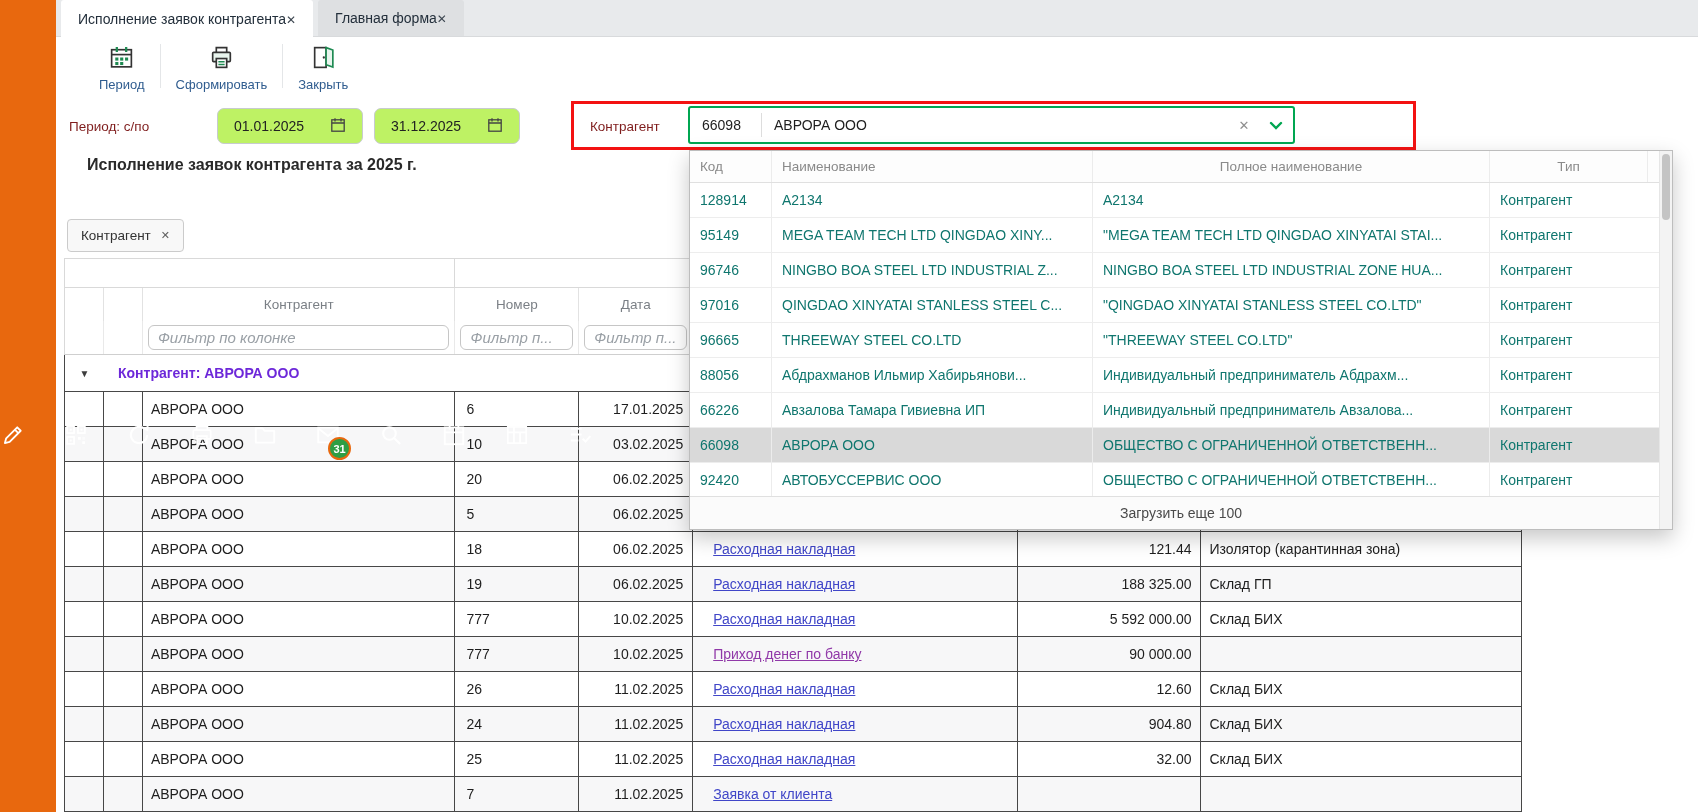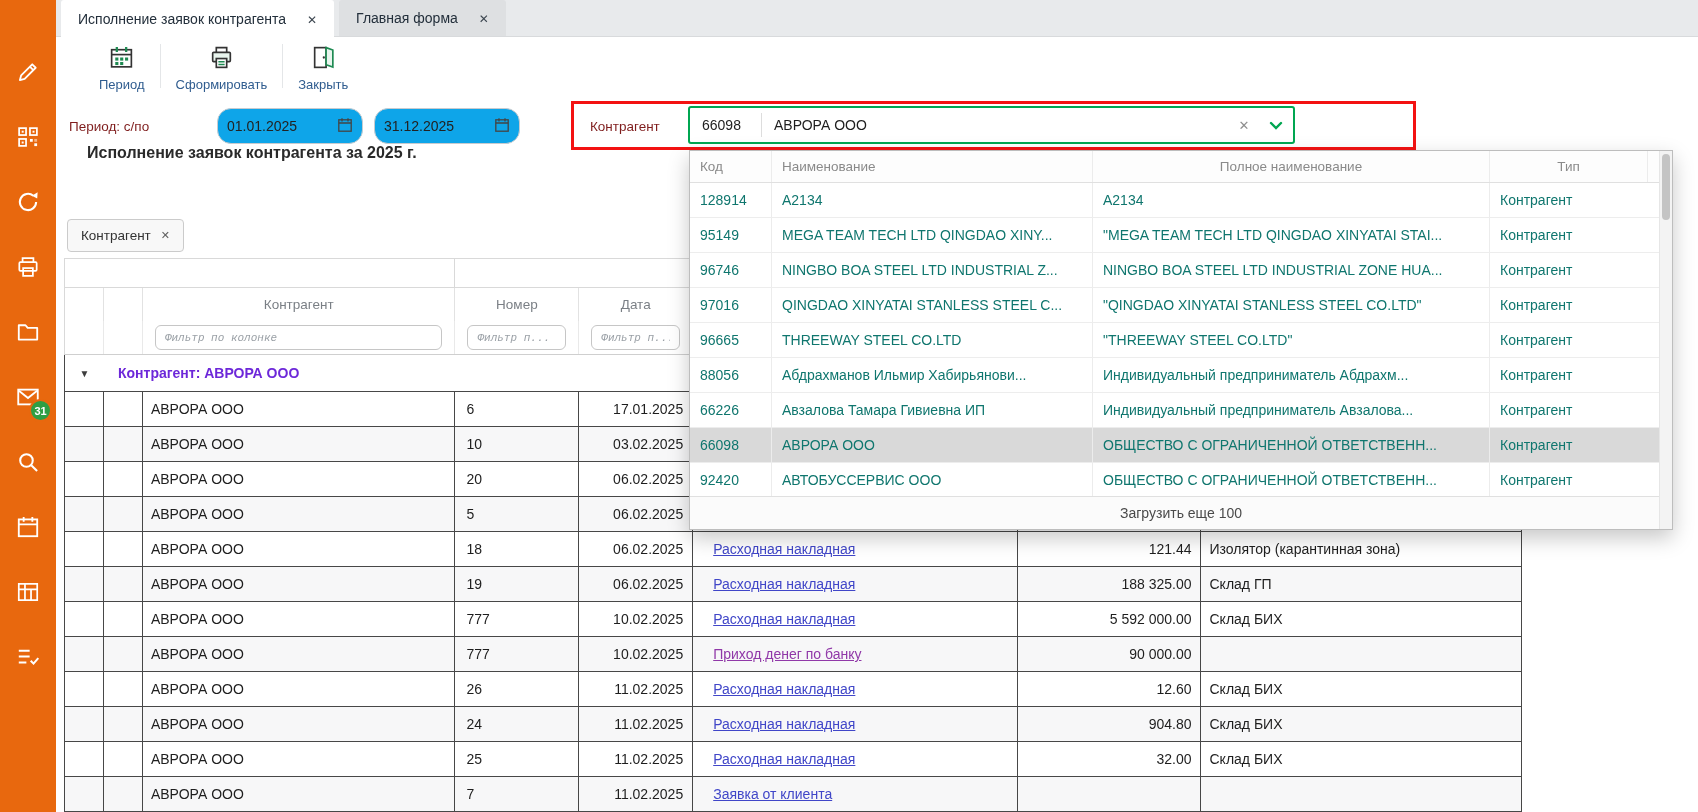--- a/index.html
+++ b/index.html
@@ -1,78 +1,78 @@
 <!DOCTYPE html>
 <html lang="ru"><head>
 <meta charset="utf-8">
 <style>
   *{margin:0;padding:0;box-sizing:border-box}
   html,body{width:1698px;height:812px;overflow:hidden;background:#fff;
     font-family:"Liberation Sans","DejaVu Sans",sans-serif;position:relative;font-size:14px;color:#1e1e1e}
 
   
   .sidebar{position:absolute;left:0;top:0;width:56px;height:812px;background:#E8680E;
-    display:flex;flex-direction:column;align-items:center;padding-top:58px;gap:37px;z-index:60}
+    display:flex;flex-direction:row;align-items:center;padding-top:58px;gap:37px;z-index:60}
   .side-icon{width:28px;height:28px;position:relative;display:flex;align-items:center;justify-content:center;cursor:pointer}
   .badge{position:absolute;right:-10px;bottom:-11px;min-width:23px;height:23px;border-radius:50%;
     background:#2F9E44;border:2px solid #E8680E;color:#fff;font-size:11px;font-weight:bold;
     display:flex;align-items:center;justify-content:center}
 
   
   .tabbar{position:absolute;left:56px;top:0;width:1642px;height:37px;background:#E8EAEC;
     border-bottom:1px solid #D8DADC;display:flex;align-items:stretch;padding-left:5px;gap:5px;z-index:5}
-  .tab{display:flex;align-items:center;gap:21px;padding:0 17px;font-size:14px;color:#232F3B;
+  .tab{display:flex;align-items:center;gap:0;padding:0 17px;font-size:14px;color:#232F3B;
     border-radius:3px 3px 0 0;cursor:pointer;white-space:nowrap}
   .tab.active{background:#fff;height:38px}
   .tab.inactive{background:#DEE0E2}
   .tab-x{font-size:12px;color:#3c4650;cursor:pointer;padding-top:1px}
 
   
   .toolbar{position:absolute;left:56px;top:37px;width:1373px;height:63px;background:#fff;
     display:flex;align-items:flex-start;padding-left:28px;z-index:4}
   .tbtn{display:flex;flex-direction:column;align-items:center;gap:3px;padding:7px 15px 5px;cursor:pointer}
   .tbtn-label{font-size:13px;color:#2F5C8F;white-space:nowrap}
   .tdiv{width:1px;height:44px;background:#E4E6E8;margin-top:7px}
 
   
   .flabel{position:absolute;font-size:13.5px;color:#7f1d1d;z-index:41}
-  .date-input{position:absolute;top:108px;width:146px;height:36px;border:1px solid #C7CBCF;border-radius:14px;
-    background:#0ea5e9;display:flex;align-items:center;justify-content:space-between;padding:0 9px;font-size:14px;color:#222;cursor:text}
+  .date-input{position:absolute;top:108px;width:146px;height:36px;border:1px solid #C7CBCF;border-radius:7px;
+    background:#bef264;display:flex;align-items:center;justify-content:space-between;padding:0 16px;font-size:14px;color:#222;cursor:text}
   .red-box{position:absolute;left:571px;top:101px;width:845px;height:49px;border:3px solid #F31212;z-index:40;pointer-events:none}
   .combo{position:absolute;left:688px;top:106px;width:607px;height:38px;border:2px solid #00A651;border-radius:3px;
     background:#fff;display:flex;align-items:center;z-index:41;cursor:text}
   .combo-code{width:72px;padding-left:12px;border-right:1px solid #DDDDDD;height:24px;display:flex;align-items:center}
   .combo-name{flex:1;padding-left:12px}
   .combo-clear{width:30px;text-align:center;color:#8f8f8f;font-size:13px;cursor:pointer}
   .combo-chev{width:34px;display:flex;align-items:center;justify-content:center;cursor:pointer}
 
   
-  .rtitle{position:absolute;left:87px;top:144px;font-size:16px;font-weight:bold;color:#2a2a2a;z-index:1}
+  .rtitle{position:absolute;left:87px;top:156px;font-size:16px;font-weight:bold;color:#2a2a2a;z-index:1}
   .tag{position:absolute;left:67px;top:219px;height:33px;border:1px solid #CBCBCB;border-radius:4px;background:#F8F8F8;
     display:inline-flex;align-items:center;gap:10px;padding:0 13px;font-size:13.5px;color:#333;z-index:1;cursor:default}
   .tag-x{font-size:11px;color:#5e5e5e;cursor:pointer}
 
   .rtable{position:absolute;left:64px;top:258px;width:1458px;z-index:1}
   .col-exp{width:39px}.col-sel{width:39px}.col-cp{width:313px}.col-num{width:124px}
   .col-date{width:114px}.col-doc{width:325px}.col-amt{width:184px}.col-wh{width:320px}
 
   .hstrip{height:30px;display:flex;border:1px solid #D9D9D9;background:#fff}
   .hs-a{width:389px}.hs-b{flex:1;border-left:1px solid #D9D9D9}
 
   .hlabels{height:33px;display:flex;border-left:1px solid #D9D9D9;border-right:1px solid #D9D9D9;background:#fff;
     font-size:13.5px;color:#7A7F85}
   .hl{display:flex;align-items:center;justify-content:center;border-right:1px solid #E2E2E2}
   .hl:last-child{border-right:none}
 
   .hfilters{height:34px;display:flex;border-left:1px solid #D9D9D9;border-right:1px solid #D9D9D9;
     border-bottom:1px solid #CFCFCF;background:#fff}
   .hf{display:flex;align-items:center;border-right:1px solid #E9E9E9}
   .hf:last-child{border-right:none}
-  .hf input{width:100%;margin:0 12px;height:25px;border:1px solid #C6C6C6;border-radius:6px;padding:0 9px;
-    font-size:11px;color:#333;font-family:Liberation Mono, monospace;outline:none;background:#fff}
+  .hf input{width:100%;margin:0 5px;height:25px;border:1px solid #C6C6C6;border-radius:6px;padding:0 9px;
+    font-size:15px;color:#333;font-family:Liberation Sans, sans-serif;outline:none;background:#fff}
   .hf input::placeholder{font-style:italic;color:#9aa0a6}
 
   .grow{height:37px;display:flex;align-items:center;background:#fff;
     border-left:1px solid #474747;border-right:1px solid #474747;border-bottom:1px solid #474747}
   .grow-tri{width:39px;text-align:center;font-size:10px;color:#3d3d3d;cursor:pointer}
   .grow-label{font-weight:bold;font-size:14px;color:#6d28d9;padding-left:14px}
 
   .trow{height:35px;display:flex;background:#fff;border-left:1px solid #474747;border-right:1px solid #474747;
     border-bottom:1px solid #474747}
   .trow.alt{background:#F7F7F8}

